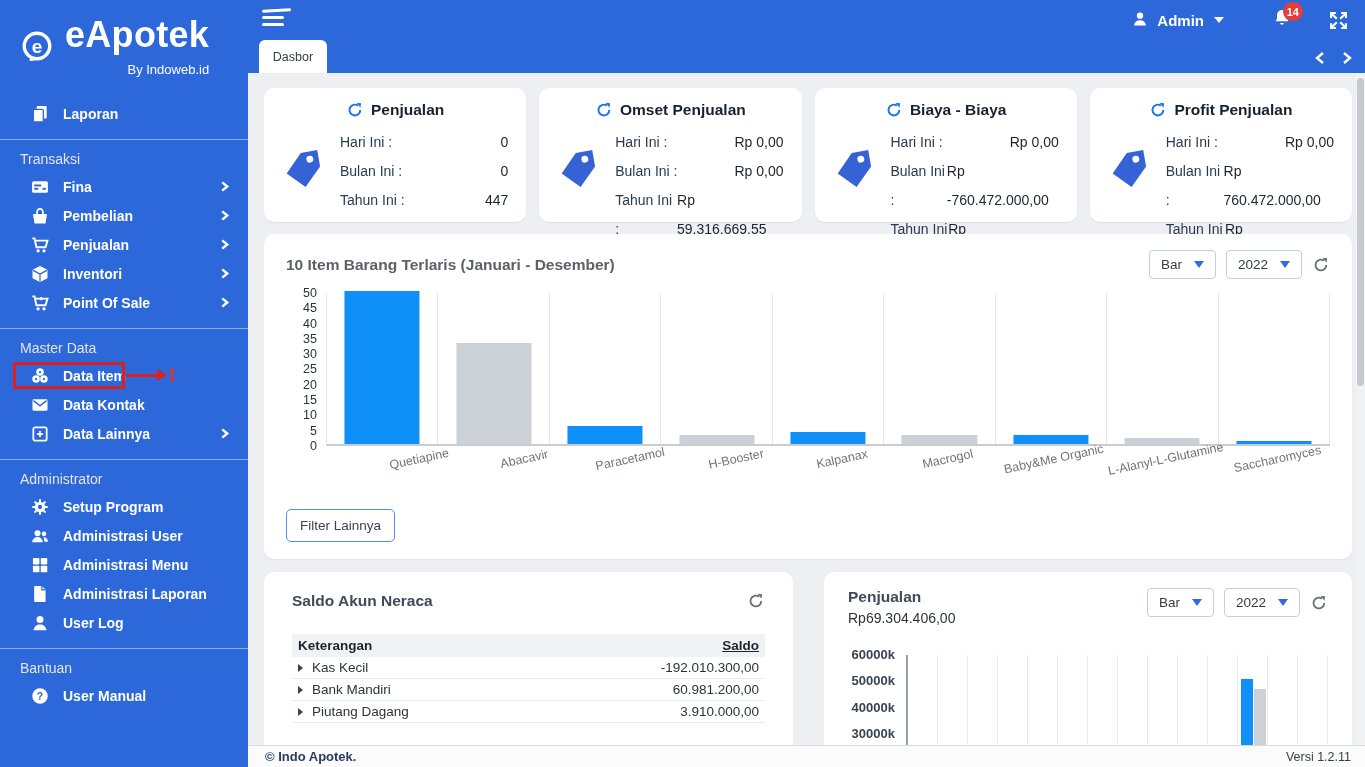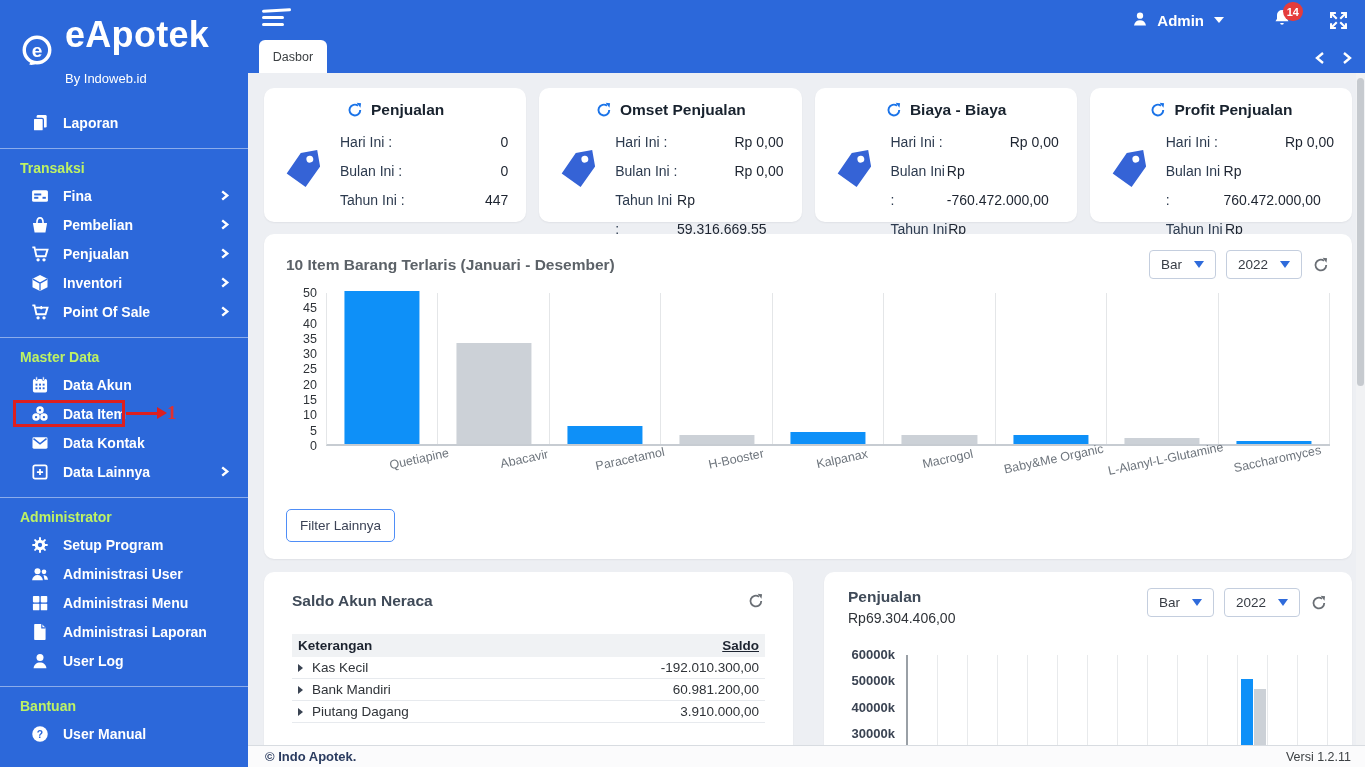--- a/index.html
+++ b/index.html
@@ -4,23 +4,23 @@
 <style>
   * { box-sizing: border-box; margin: 0; padding: 0; }
   html,body { width:1365px; height:767px; overflow:hidden; }
   body { font-family:"Liberation Sans", sans-serif; display:flex; background:#edeff3; color:#222; }
 
   
   .sidebar { width:248px; flex-shrink:0; background:#2c68da; color:#fff; position:relative; }
   .brand { display:flex; align-items:center; gap:11px; padding:14px 16px 8px 20px; }
   .brand-logo svg { width:34px; height:34px; display:block; }
   .brand-name { font-size:36px; font-weight:bold; letter-spacing:.3px; }
-  .brand-by { font-size:13px; text-align:left; margin-top:15px; }
+  .brand-by { font-size:13px; text-align:right; margin-top:6px; }
   .side-divider { border-top:1px solid rgba(255,255,255,.45); margin:11px 0 3px; }
-  .side-section-title { color:#bef264; font-size:14px; font-weight:bold; padding:8px 20px 5px; }
+  .side-section-title { color:#e5e5e5; font-size:14px; font-weight:normal; padding:8px 20px 5px; }
   .side-item { display:flex; align-items:center; height:29px; padding:0 18px 0 30px; font-size:14px; font-weight:bold; cursor:pointer; position:relative; }
   .side-item .mi { width:20px; height:20px; margin-right:13px; flex-shrink:0; }
   .side-item .mi svg { width:20px; height:20px; display:block; }
   .side-item .chev { margin-left:auto; }
   .side-item .chev svg { width:11px; height:11px; display:block; }
   .side-item.first { margin-top:14px; }
   .hl-box { position:absolute; left:13px; top:1px; width:112px; height:27px; border:3px solid #dd1f1f; pointer-events:none; }
   .hl-arrow { position:absolute; left:126px; top:13px; width:32px; height:3px; background:#dd1f1f; }
   .hl-arrow::after { content:""; position:absolute; right:-9px; top:-5px; border-left:10px solid #dd1f1f; border-top:6px solid transparent; border-bottom:6px solid transparent; }
   .hl-num { position:absolute; left:167px; top:3px; color:#e03131; font-family:"Liberation Serif", serif; font-size:19px; }
@@ -195,36 +195,20 @@
             </svg></span></span>
         <span>Point Of Sale</span>
         <span class="chev">
           <svg viewBox="0 0 11 12">
             <path d="M3 1.5 8.5 6 3 10.5" fill="none" stroke="#fff" stroke-width="2.6"></path>
           </svg>
         </span>
       </div>
       <div class="side-divider"></div>
       <div class="side-section-title">Master Data</div>
-      <div class="side-item">
-        <span class="mi"><span><svg viewBox="0 0 24 24">
-              <rect x="3.5" y="4.8" width="17" height="16.2" rx="2" fill="#fff"></rect>
-              <rect x="6.8" y="2.2" width="2.4" height="4.4" rx="1.1" fill="#fff" stroke="#2c68da" stroke-width="1"></rect>
-              <rect x="14.8" y="2.2" width="2.4" height="4.4" rx="1.1" fill="#fff" stroke="#2c68da" stroke-width="1"></rect>
-              <g fill="#2c68da">
-                <rect x="6.6" y="10.4" width="2.3" height="2.3"></rect>
-                <rect x="10.9" y="10.4" width="2.3" height="2.3"></rect>
-                <rect x="15.2" y="10.4" width="2.3" height="2.3"></rect>
-                <rect x="6.6" y="14.8" width="2.3" height="2.3"></rect>
-                <rect x="10.9" y="14.8" width="2.3" height="2.3"></rect>
-                <rect x="15.2" y="14.8" width="2.3" height="2.3"></rect>
-              </g>
-            </svg></span></span>
-        <span>Data Akun</span>
-      </div>
       <div class="side-item">
         <span class="mi"><span><svg viewBox="0 0 24 24">
               <g fill="#fff">
                 <circle cx="12" cy="7.3" r="4.5"></circle>
                 <circle cx="7.3" cy="15.7" r="4.5"></circle>
                 <circle cx="16.7" cy="15.7" r="4.5"></circle>
               </g>
               <g fill="#2c68da">
                 <circle cx="12" cy="7.3" r="1.4"></circle>
                 <circle cx="7.3" cy="15.7" r="1.4"></circle>

